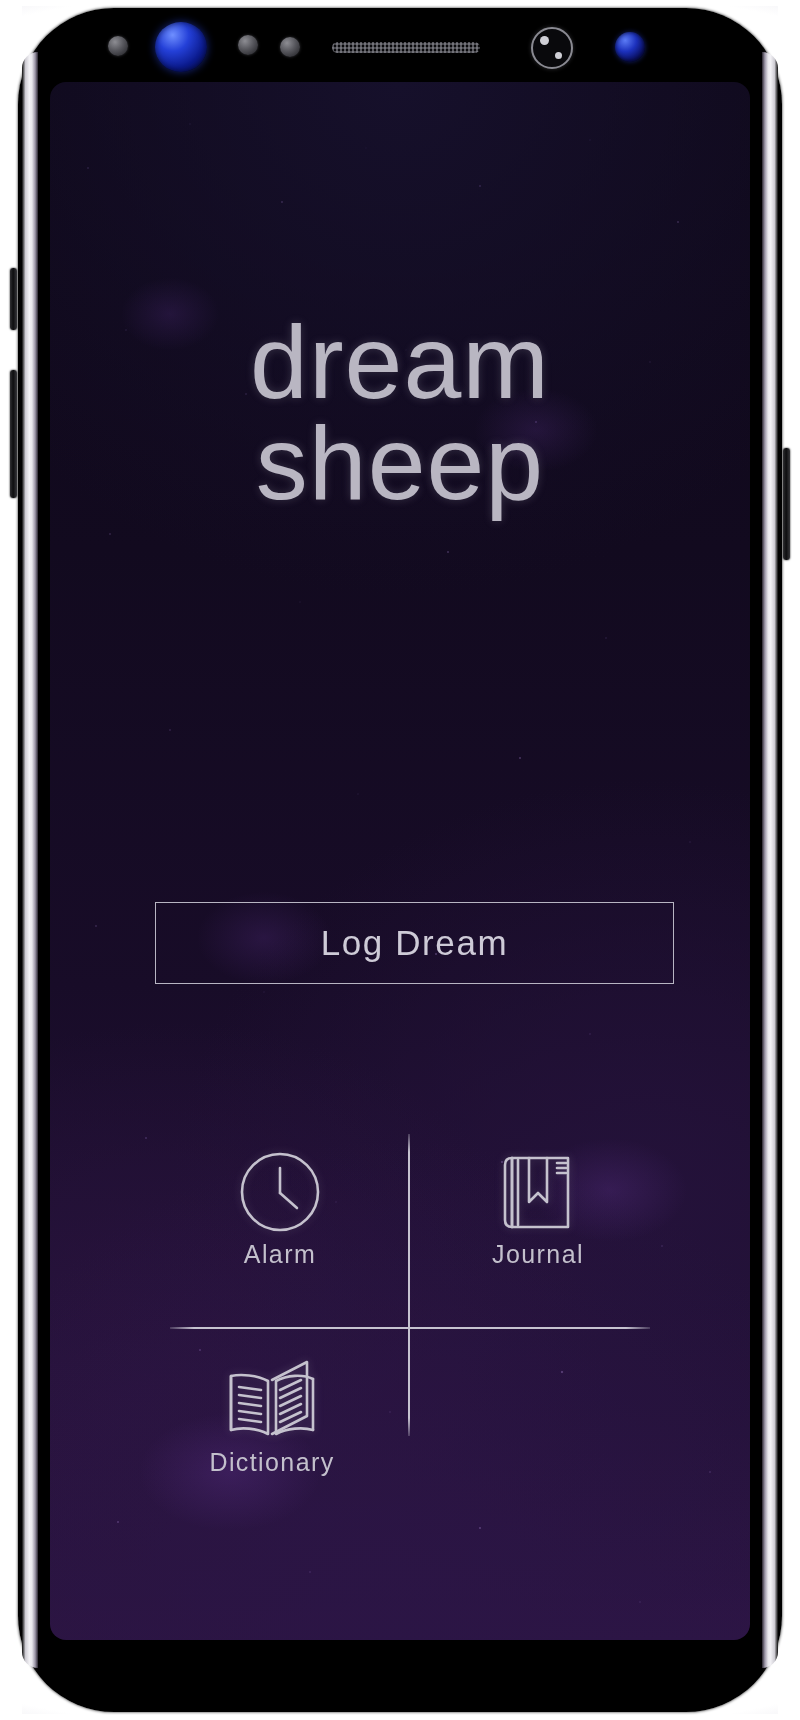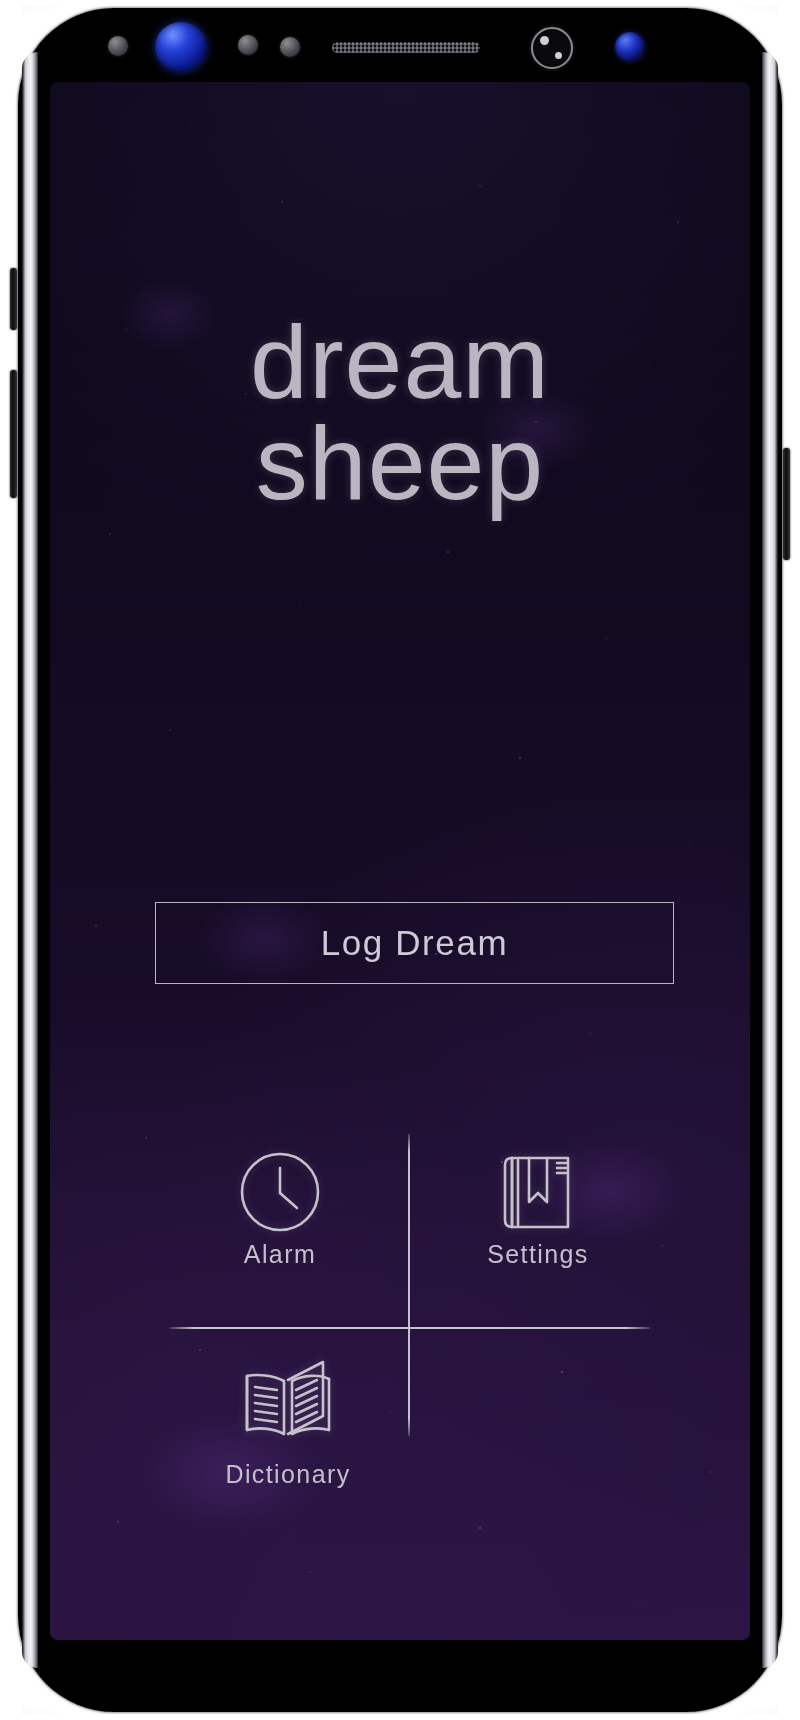--- a/index.html
+++ b/index.html
@@ -75,21 +75,21 @@
   }
   .side-btn.bixby{ left:10px; top:268px;  height:62px; }
   .side-btn.voldn{ left:10px; top:370px;  height:128px; }
   .side-btn.power{ right:10px; top:448px; height:112px; }
 
   
   .screen{
     position:absolute;
     left:50px; top:82px;
     width:700px; height:1558px;
-    border-radius:8px;
+    border-radius:16px;
     overflow:hidden;
     background:
       radial-gradient(120% 55% at 50% 102%, #2b1545 0%, rgba(43,21,69,0) 62%),
       radial-gradient(95% 42% at 18% 88%, #2a143f 0%, rgba(42,20,63,0) 66%),
       radial-gradient(100% 40% at 85% 72%, #24123a 0%, rgba(36,18,58,0) 68%),
       radial-gradient(140% 60% at 50% 0%, #16102b 0%, rgba(22,16,43,0) 55%),
       linear-gradient(180deg, #0e0819 0%, #120a1f 30%, #180c28 58%, #241139 82%, #2d1545 100%);
     padding-left: 24px;
   }
 
@@ -199,21 +199,21 @@
   }
 
   .cell{
     position:absolute;
     width:180px;
     display:flex; flex-direction:column; align-items:center;
     cursor:pointer;
   }
   .cell.alarm     { left:140px; top:42px; }
   .cell.journal   { left:398px; top:42px; }
-  .cell.dictionary{ left:148px; top:250px;gap:12px; }
+  .cell.dictionary{ left:132px; top:250px; }
   .cell.settings  { left:398px; top:250px; }
 
   .cell .icon{
     height:96px;
     display:flex; align-items:center; justify-content:center;
   }
   .cell .icon svg{ display:block; filter:drop-shadow(0 0 4px rgba(190,186,205,.22)); }
 
   .cell .lbl{
     color:#c3c0cc;
@@ -333,21 +333,21 @@
               <path d="M16 12 L16 81"></path>
               <path d="M22 14 L22 79"></path>
 
               <path d="M61 17 L70 17"></path>
               <path d="M61 22 L70 22"></path>
               <path d="M61 27 L70 27"></path>
 
               <path d="M33 12 L33 56 L42 47 L51 56 L51 12"></path>
             </svg>
           </span>
-          <span class="lbl">Settings</span>
+          <span class="lbl">Journal</span>
         </div>
 
         <div class="cell dictionary">
           <span class="icon">
             <svg width="98" height="92" viewBox="0 0 98 92" fill="none" stroke="#c5c2ce" stroke-width="2.6" stroke-linecap="round" stroke-linejoin="round">
 
               <path d="M8 22 L8 76"></path>
               <path d="M8 22 C18 20 34 21 45 27 L45 80 C34 74 18 73 8 76 Z"></path>
 
               <path d="M90 25 L90 76"></path>

